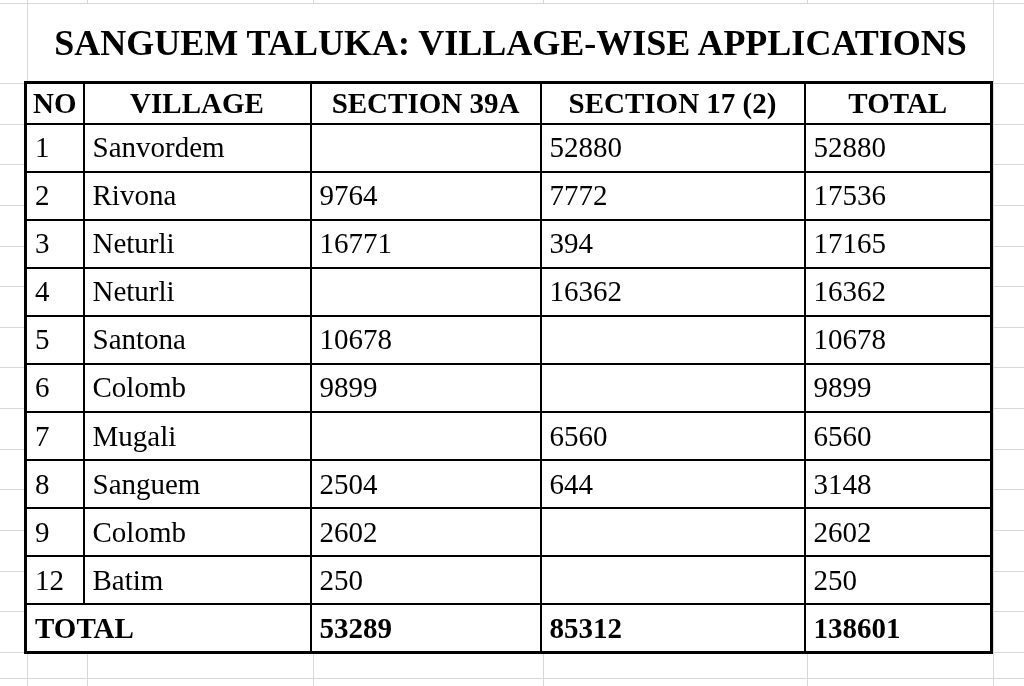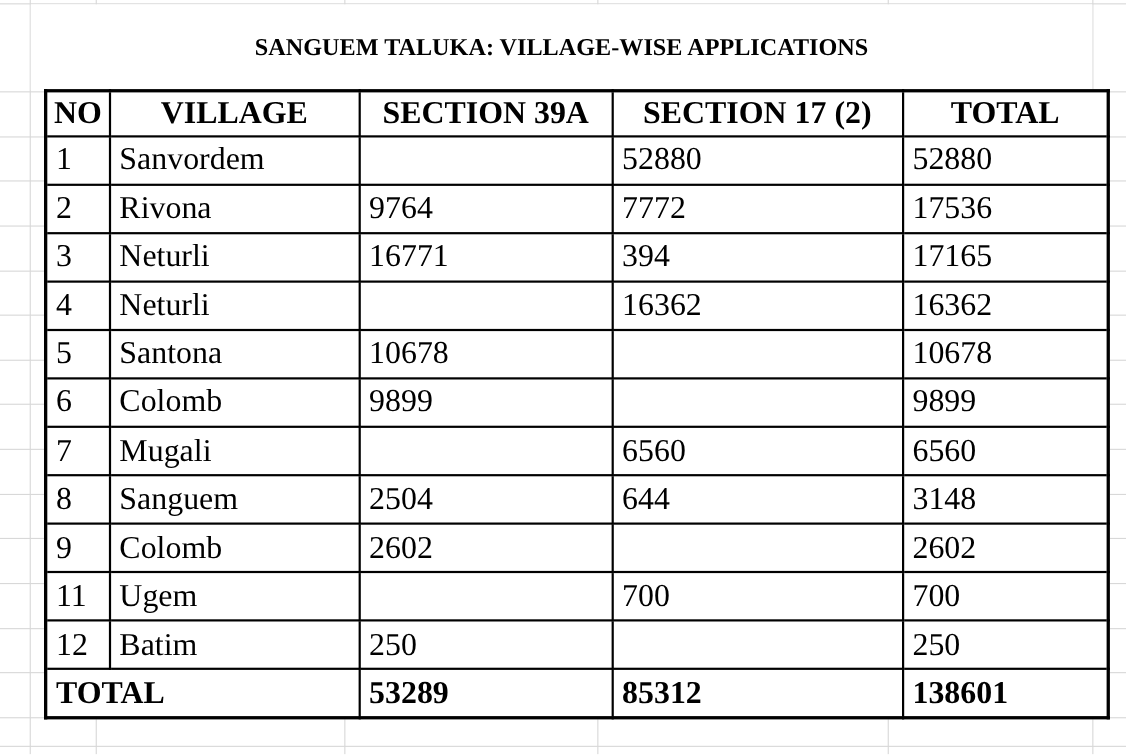--- a/index.html
+++ b/index.html
@@ -15,25 +15,25 @@
   
   .gl { position:absolute; background:#d8d8d8; z-index:0; }
   .gl.v { top:0; height:686px; width:1px; }
   .gl.h { left:0; width:1024px; height:1px; }
 
   
   .title-cell {
     position:absolute; left:28px; top:4px; width:965px; height:78px;
     background:#ffffff; z-index:1;
     display:flex; flex-direction:column; justify-content:center; align-items:center;
-    font-weight:bold; font-size:22px; line-height:36px; text-align:center;
+    font-weight:bold; font-size:36px; line-height:36px; text-align:center;
   }
 
   .table-wrap {
-    position:absolute; left:40px; top:81px; width:966px; height:573px;
+    position:absolute; left:24px; top:81px; width:966px; height:573px;
     z-index:1; background:#ffffff;
   }
   table.main {
     border-collapse:collapse; table-layout:fixed;
     width:966px; height:573px;
     background:#ffffff;
   }
   table.main td, table.main th {
     border:2px solid #000000;
     font-size:29px;
@@ -157,27 +157,20 @@
           <td>3148</td>
         </tr>
         <tr>
           <td class="no-cell">9</td>
           <td>Colomb</td>
           <td>2602</td>
           <td></td>
           <td>2602</td>
         </tr>
         <tr>
-          <td class="no-cell">11</td>
-          <td>Ugem</td>
-          <td></td>
-          <td>700</td>
-          <td>700</td>
-        </tr>
-        <tr>
           <td class="no-cell">12</td>
           <td>Batim</td>
           <td>250</td>
           <td></td>
           <td>250</td>
         </tr>
         <tr class="total-row">
           <td class="total-label" colspan="2">TOTAL</td>
           <td>53289</td>
           <td>85312</td>

